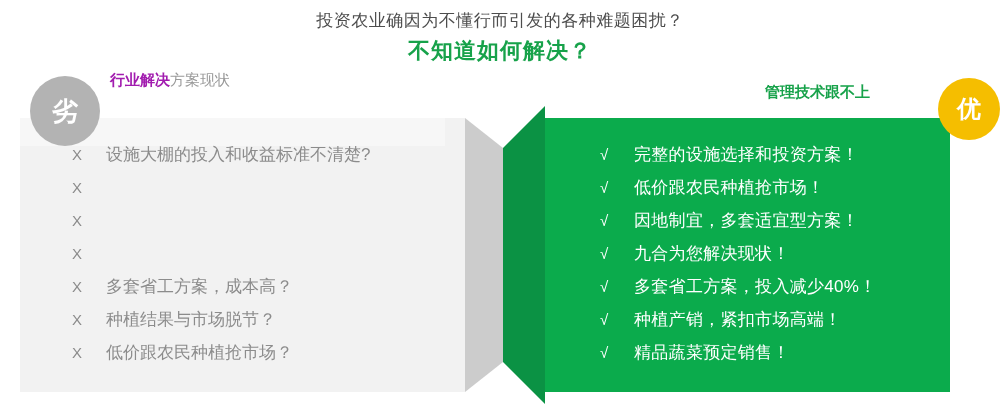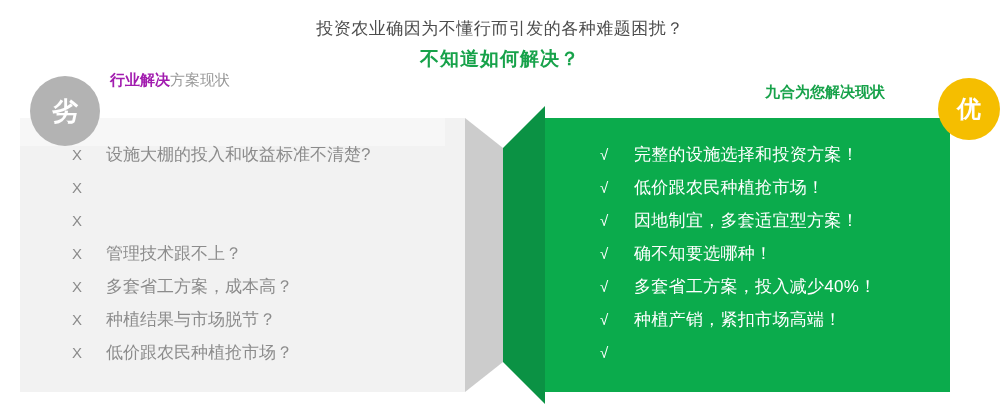--- a/index.html
+++ b/index.html
@@ -18,33 +18,33 @@
   #stage {
     position: relative;
     width: 1000px;
     height: 416px;
   }
 
   
   .headline {
     position: absolute;
     left: 0;
-    top: 16px;
+    top: 8px;
     width: 1000px;
     text-align: center;
   }
   .headline-line1 {
     font-size: 17px;
     color: #4d4d4d;
     letter-spacing: 0.5px;
     line-height: 26px;
     font-weight: normal;
   }
   .headline-line2 {
-    font-size: 19px;
+    font-size: 22px;
     color: #17a24a;
     font-weight: bold;
     letter-spacing: 1px;
     line-height: 30px;
     margin-top: 2px;
   }
 
   
   .subhead {
     position: absolute;
@@ -189,36 +189,35 @@
   <div class="badge badge-left">
     <span>劣</span>
   </div>
   <div class="badge badge-right">
     <span>优</span>
   </div>
 
   <div class="subhead subhead-left">
     <span class="strong">行业解决</span><span class="light">方案现状</span>
   </div>
-  <div class="subhead subhead-right">九合为您解决现状</div>
+  <div class="subhead subhead-right">管理技术跟不上</div>
 
   <div class="list list-left">
     <div class="row">
       <span class="mark">X</span>
       <span class="row-text">设施大棚的投入和收益标准不清楚?</span>
     </div>
     <div class="row">
       <span class="mark">X</span>
     </div>
     <div class="row">
       <span class="mark">X</span>
     </div>
     <div class="row">
       <span class="mark">X</span>
-      <span class="row-text">管理技术跟不上？</span>
     </div>
     <div class="row">
       <span class="mark">X</span>
       <span class="row-text">多套省工方案，成本高？</span>
     </div>
     <div class="row">
       <span class="mark">X</span>
       <span class="row-text">种植结果与市场脱节？</span>
     </div>
     <div class="row">
@@ -235,28 +234,29 @@
     <div class="row">
       <span class="mark">√</span>
       <span class="row-text">低价跟农民种植抢市场！</span>
     </div>
     <div class="row">
       <span class="mark">√</span>
       <span class="row-text">因地制宜，多套适宜型方案！</span>
     </div>
     <div class="row">
       <span class="mark">√</span>
-      <span class="row-text">确不知要选哪种！</span>
+      <span class="row-text">九合为您解决现状！</span>
     </div>
     <div class="row">
       <span class="mark">√</span>
       <span class="row-text">多套省工方案，投入减少40%！</span>
     </div>
     <div class="row">
       <span class="mark">√</span>
       <span class="row-text">种植产销，紧扣市场高端！</span>
     </div>
     <div class="row">
       <span class="mark">√</span>
+      <span class="row-text">精品蔬菜预定销售！</span>
     </div>
   </div>
 
 </div>
 
 </body></html>

